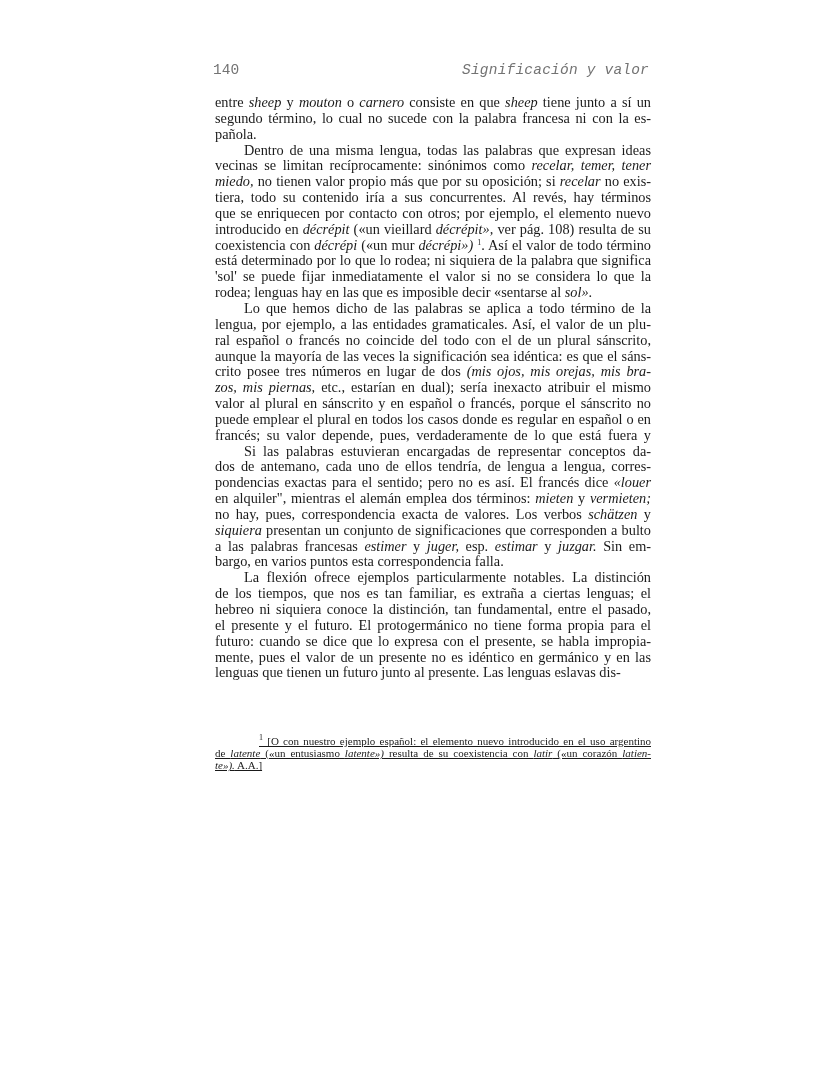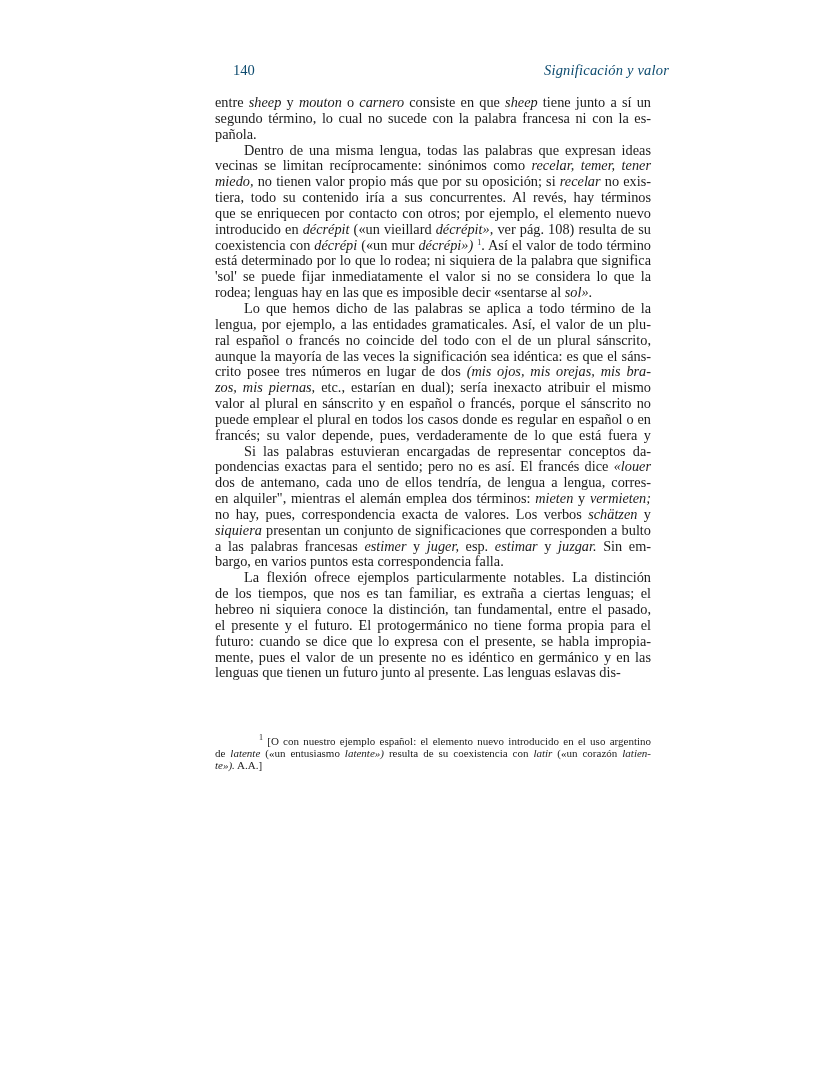--- a/index.html
+++ b/index.html
@@ -1,20 +1,20 @@
 <!DOCTYPE html>
 <html><head>
 <meta charset="utf-8">
 <style>
   html, body { margin: 0; padding: 0; background: #ffffff; }
   body { width: 828px; height: 1071px; position: relative; overflow: hidden; }
   .page { position: absolute; left: 0; top: 0; width: 828px; height: 1071px; background: #fff; }
   .running-head {
-    position: absolute; left: 233px; top: 62px; width: 436px; height: 20px;
-    font-family: Liberation Serif, serif; font-size: 14.5px; color: #0c4a6e;
+    position: absolute; left: 213px; top: 62px; width: 436px; height: 20px;
+    font-family: Liberation Mono, monospace; font-size: 14.5px; color: #737373;
   }
   .page-number { position: absolute; left: 0; top: 0; }
   .section-title { position: absolute; right: 0; top: 0; font-style: italic; letter-spacing: 0.2px; }
   .body-text {
     position: absolute; left: 215px; top: 95px; width: 436px;
     font-family: Liberation Serif, serif; font-size: 14.3px; line-height: 15.85px;
     color: #1a1a1a; text-align: justify; hyphens: manual;
   }
   .body-text p { margin: 0; }
   .body-text .line { display: block; text-align: justify; text-align-last: justify; white-space: nowrap; overflow: visible; height: 15.85px; }
@@ -63,39 +63,39 @@
         <span class="line ">ral español o francés no coincide del todo con el de un plural sánscrito,</span>
         <span class="line ">aunque la mayoría de las veces la significación sea idéntica: es que el sáns-</span>
         <span class="line ">crito posee tres números en lugar de dos <i>(mis ojos, mis orejas, mis bra-</i></span>
         <span class="line "><i>zos, mis piernas,</i> etc., estarían en dual); sería inexacto atribuir el mismo</span>
         <span class="line ">valor al plural en sánscrito y en español o francés, porque el sánscrito no</span>
         <span class="line ">puede emplear el plural en todos los casos donde es regular en español o en</span>
         <span class="line ">francés; su valor depende, pues, verdaderamente de lo que está fuera y</span>
       </p>
       <p>
         <span class="line  indent">Si las palabras estuvieran encargadas de representar conceptos da-</span>
+        <span class="line ">dos de antemano, cada uno de ellos tendría, de lengua a lengua, corres-</span>
         <span class="line ">pondencias exactas para el sentido; pero no es así. El francés dice <i>«louer</i></span>
-        <span class="line ">dos de antemano, cada uno de ellos tendría, de lengua a lengua, corres-</span>
         <span class="line ">en alquiler", mientras el alemán emplea dos términos: <i>mieten</i> y <i>vermieten;</i></span>
         <span class="line ">no hay, pues, correspondencia exacta de valores. Los verbos <i>schätzen</i> y</span>
         <span class="line "><i>siquiera</i> presentan un conjunto de significaciones que corresponden a bulto</span>
         <span class="line ">a las palabras francesas <i>estimer</i> y <i>juger,</i> esp. <i>estimar</i> y <i>juzgar.</i> Sin em-</span>
         <span class="line  last">bargo, en varios puntos esta correspondencia falla.</span>
       </p>
       <p>
         <span class="line  indent">La flexión ofrece ejemplos particularmente notables. La distinción</span>
         <span class="line ">de los tiempos, que nos es tan familiar, es extraña a ciertas lenguas; el</span>
         <span class="line ">hebreo ni siquiera conoce la distinción, tan fundamental, entre el pasado,</span>
         <span class="line ">el presente y el futuro. El protogermánico no tiene forma propia para el</span>
         <span class="line ">futuro: cuando se dice que lo expresa con el presente, se habla impropia-</span>
         <span class="line ">mente, pues el valor de un presente no es idéntico en germánico y en las</span>
         <span class="line  last">lenguas que tienen un futuro junto al presente. Las lenguas eslavas dis-</span>
       </p>
     </div>
 
   <div class="footnotes" id="footnotes">
-      <p style="margin: 0px;">
+      <p style="margin: 0px; text-decoration: underline;">
         <span class="line  indent"><sup>1</sup> [O con nuestro ejemplo español: el elemento nuevo introducido en el uso argentino</span>
         <span class="line ">de <i>latente</i> («un entusiasmo <i>latente»)</i> resulta de su coexistencia con <i>latir</i> («un corazón <i>latien-</i></span>
         <span class="line  last"><i>te»).</i> A.A.]</span>
       </p>
     </div>
 </div>
 
 </body></html>

